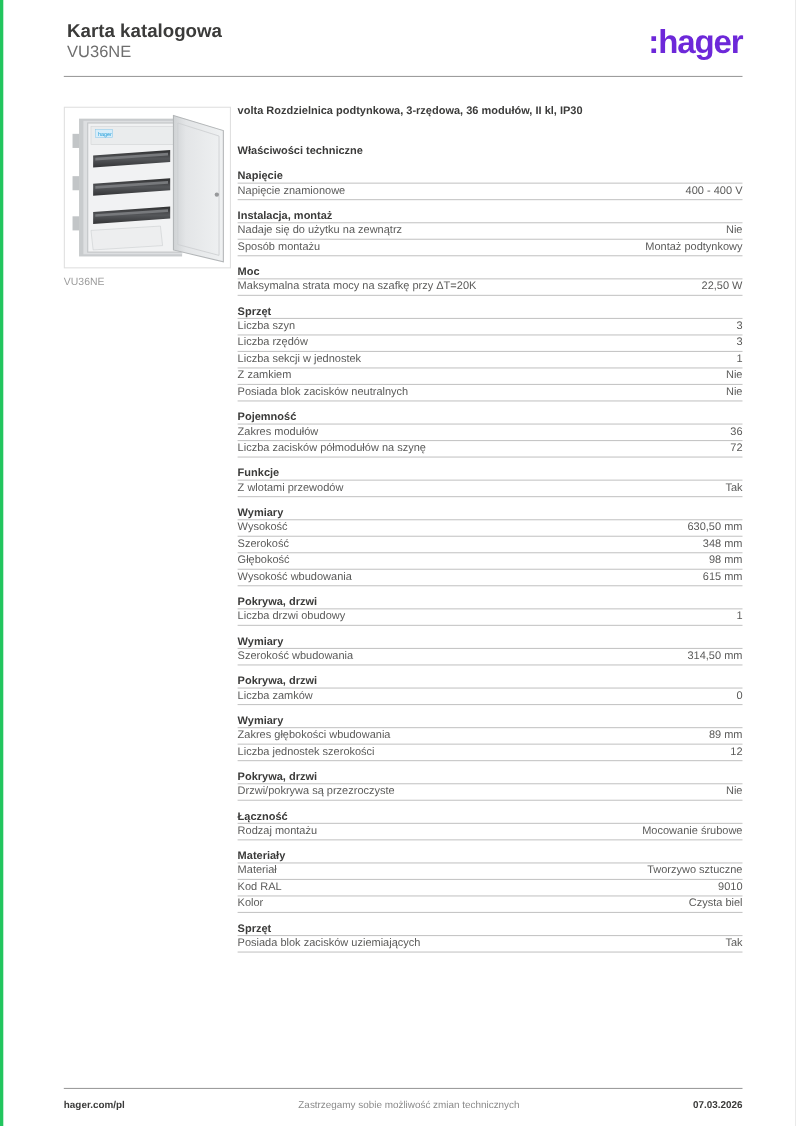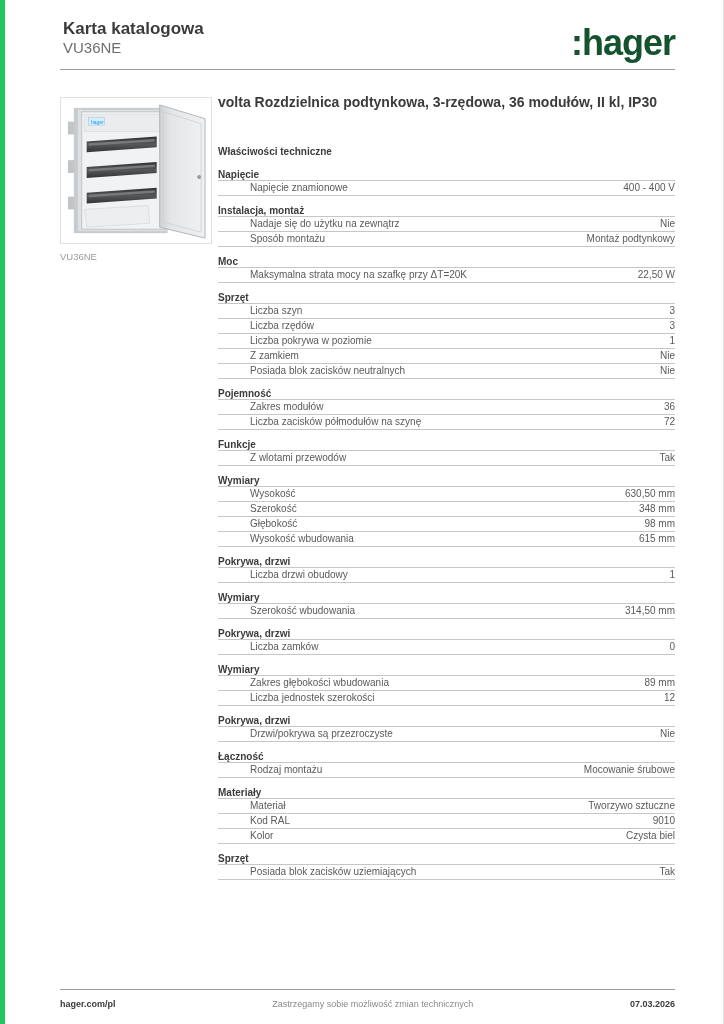--- a/index.html
+++ b/index.html
@@ -1,62 +1,62 @@
 <!DOCTYPE html>
 <html lang="pl"><head>
 <meta charset="utf-8">
 <style>
   html,body { margin:0; padding:0; background:#ffffff; }
   .page {
     position:relative;
     width:724px; height:1024px;
     background:#ffffff;
-    border-left:5px solid #22c55e;
+    border-left:3px solid #22c55e;
     border-right:1px solid #e2e2e2;
     box-sizing:border-box;
     font-family:"Liberation Sans", sans-serif;
     color:#3b3b3a;
     overflow:hidden;
   }
 
   
   .header { position:absolute; top:20px; left:58px; right:48px; }
   .header-title { font-size:17px; font-weight:bold; color:#3b3b3a; line-height:1.1; }
   .header-subtitle { font-size:15px; color:#6e6e6e; line-height:1.25; }
   .logo {
     position:absolute; top:2px; right:0;
-    font-size:36px; font-weight:bold; letter-spacing:-1px;
-    color:#14532d;
+    font-size:30px; font-weight:bold; letter-spacing:-1px;
+    color:#6d28d9;
   }
   .header-rule { position:absolute; top:69px; left:55px; right:48px; border-top:1px solid #9d9d9d; }
 
   
   .left-col { position:absolute; left:55px; top:97px; width:152px; }
   .image-box {
     width:150px; height:145px; background:#ffffff;
     border:1px solid #e0e0e0; box-sizing:content-box;
   }
   .image-caption { margin-top:7px; font-size:9.5px; color:#9b9b9b; }
 
   
   .right-col { position:absolute; left:213px; right:48px; top:96px; }
-  .product-description { font-size:14px; font-weight:bold; line-height:12px; margin:0 0 38px 0; color:#3b3b3a; }
+  .product-description { font-size:10px; font-weight:bold; line-height:12px; margin:0 0 24px 0; color:#3b3b3a; }
   .properties-heading { font-size:10px; font-weight:bold; line-height:12px; margin:16px 0 12px 0; color:#3b3b3a; }
 
   .section { margin-bottom:10px; }
   .section-title {
     font-size:10px; font-weight:bold; line-height:10px;
     padding-bottom:0; border-bottom:1px solid #c6c6c6; color:#3b3b3a;
   }
   .spec-row {
     display:flex; justify-content:space-between; align-items:baseline;
     font-size:10px; line-height:10px; color:#5a5a59;
     padding:2px 0; border-bottom:1px solid #c6c6c6;
   }
-  .spec-label { text-align:right;margin-left:32px; }
+  .spec-label { text-align:right; }
   .spec-value { text-align:center; white-space:nowrap; padding-left:12px; }
 
   
   .footer {
     position:absolute; left:55px; right:48px; top:989px;
     border-top:1px solid #9d9d9d; padding-top:9px;
     display:flex; align-items:baseline; font-size:9px;
   }
   .footer-left  { font-weight:bold; color:#3b3b3a; }
   .footer-center{ flex:1; text-align:center; color:#8a8a8a; }
@@ -168,21 +168,21 @@
     <span class="spec-label">Liczba szyn</span>
     <span class="spec-value">3</span>
   </div>
 
   <div class="spec-row">
     <span class="spec-label">Liczba rzędów</span>
     <span class="spec-value">3</span>
   </div>
 
   <div class="spec-row">
-    <span class="spec-label">Liczba pokrywa w poziomie</span>
+    <span class="spec-label">Liczba sekcji w jednostek</span>
     <span class="spec-value">1</span>
   </div>
 
   <div class="spec-row">
     <span class="spec-label">Z zamkiem</span>
     <span class="spec-value">Nie</span>
   </div>
 
   <div class="spec-row">
     <span class="spec-label">Posiada blok zacisków neutralnych</span>

